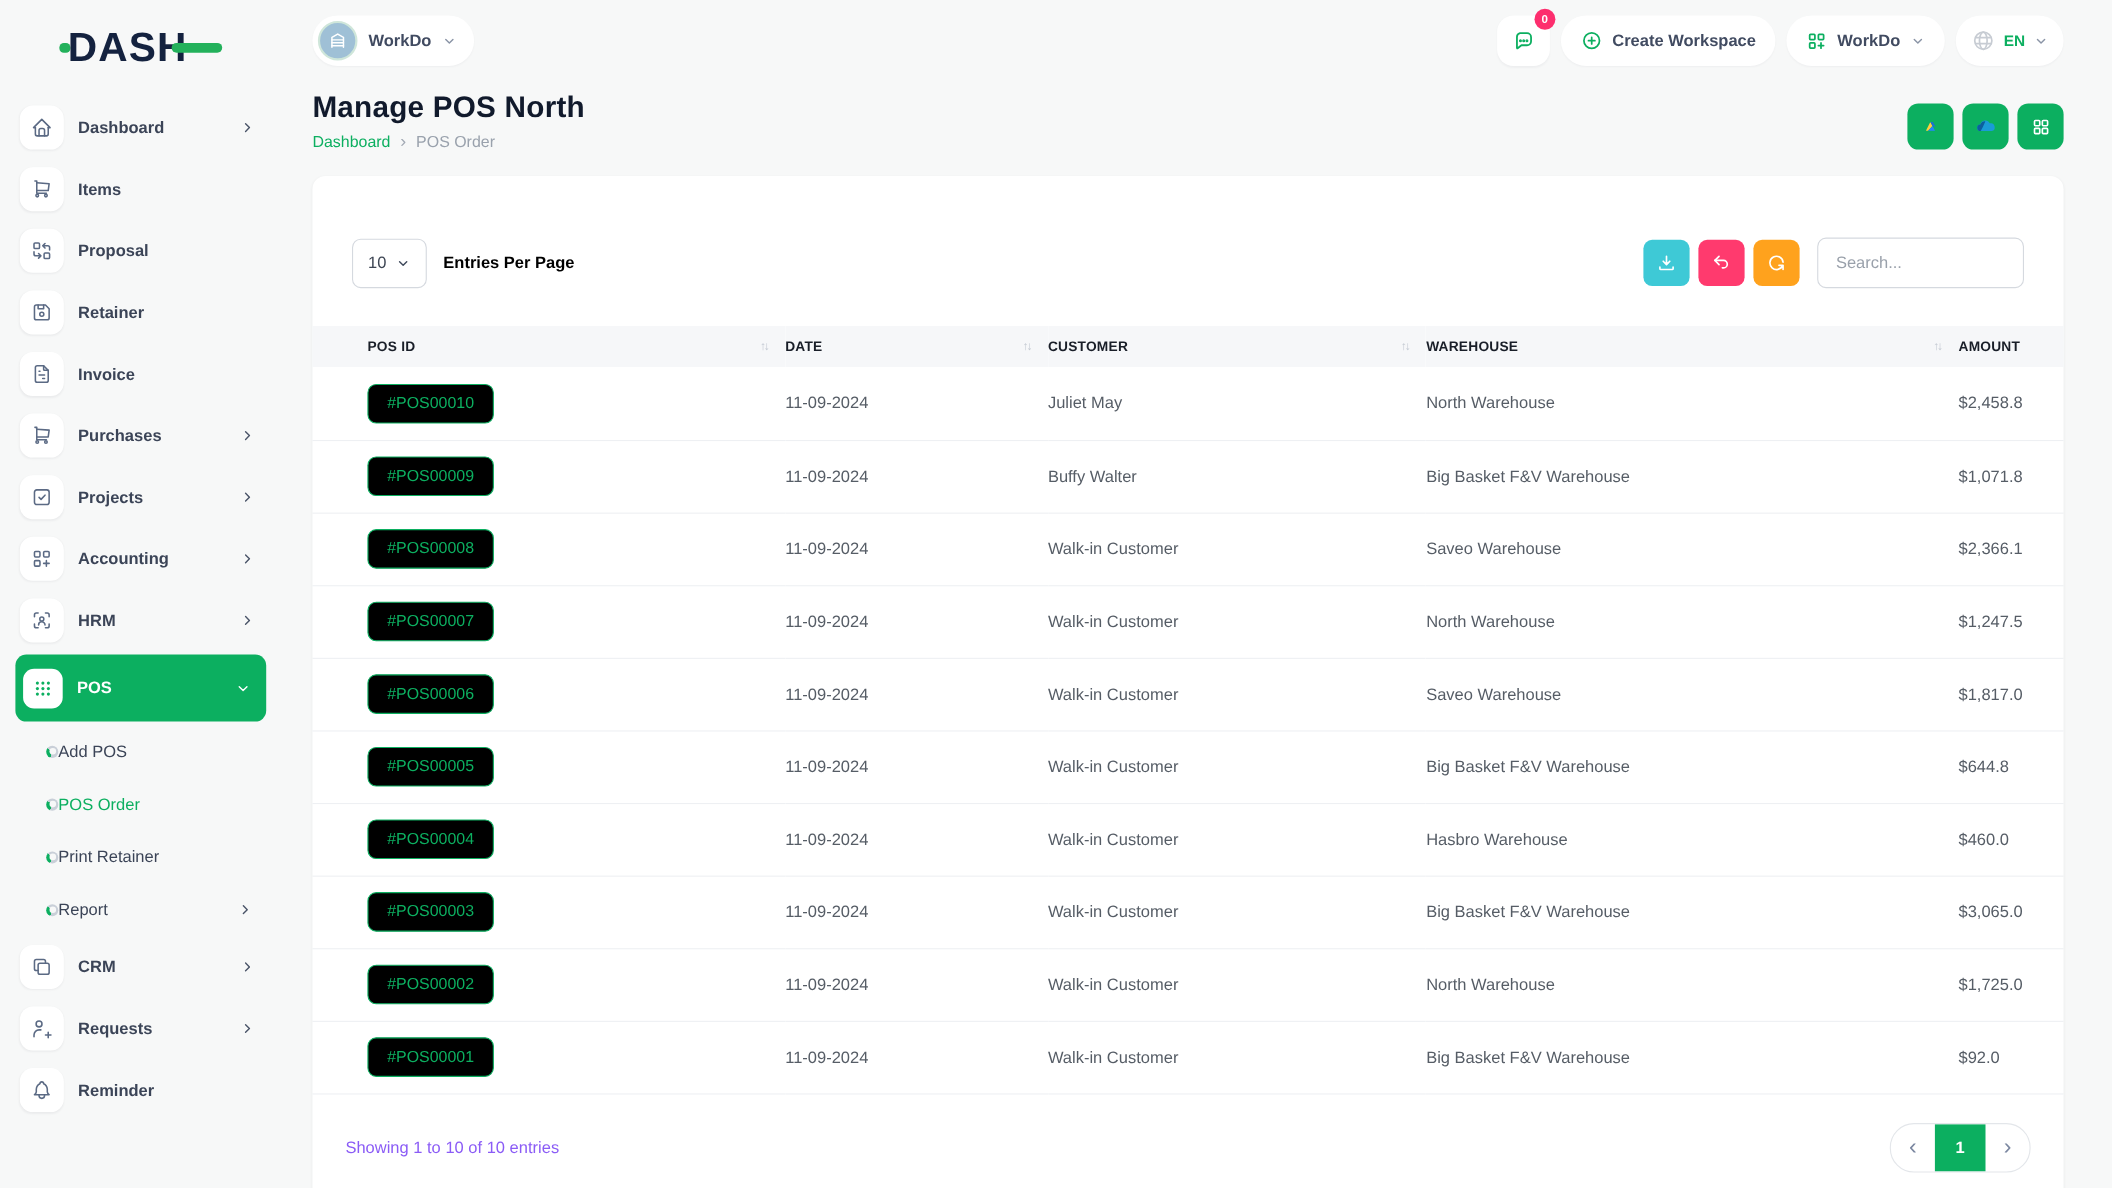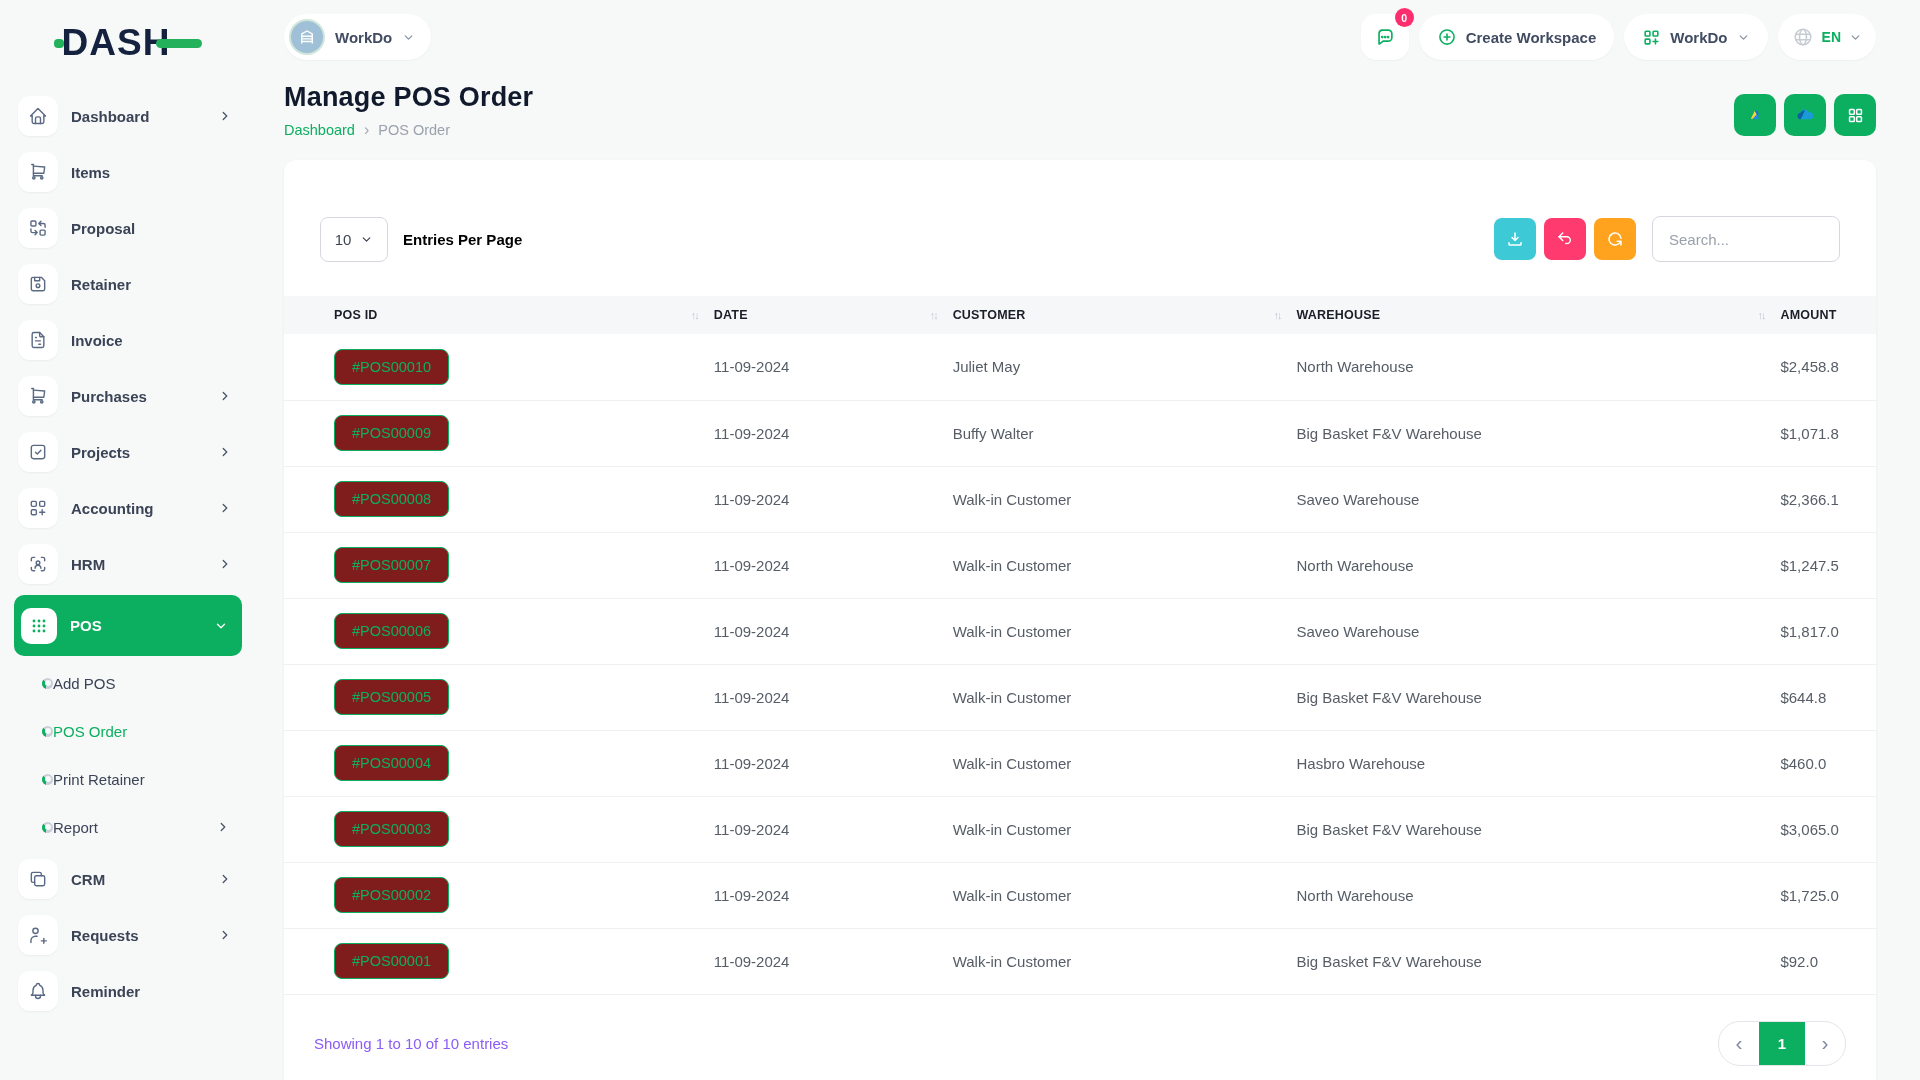--- a/index.html
+++ b/index.html
@@ -89,21 +89,21 @@
   col.c1{width:27%;} col.c2{width:15%;} col.c3{width:21.6%;} col.c4{width:30.4%;} col.c5{width:6%;}
   thead th { background:#f6f7f9; height:38px; text-align:left; font-size:12.5px; font-weight:800;
     color:#191e28; letter-spacing:.2px; position:relative; padding:0 26px 0 0; }
   th.first, td.first { padding-left:50px; }
   .sort { position:absolute; right:16px; top:50%; transform:translateY(-50%);
     color:#c3c9d2; font-size:11px; letter-spacing:-2px; font-weight:400; }
   tbody td { height:66px; border-bottom:1px solid #eef0f3; font-size:15px; color:#565d66;
     vertical-align:middle; padding-right:16px; }
   tbody tr:last-child td { border-bottom:1px solid #eef0f3; }
   .pos-id-btn { display:inline-block; padding:9px 17px; border:1px solid #0caf60; border-radius:8px;
-    background:#7f1d1d; color:#0caf60; font-size:14.5px; font-weight:500; cursor:pointer; font-family:inherit; }
+    background:#000000; color:#0caf60; font-size:14.5px; font-weight:500; cursor:pointer; font-family:inherit; }
 
   .table-footer { display:flex; align-items:center; padding:26px 30px 0 30px; }
   .summary { font-size:15px; color:#8b5cf6; }
   .pagination { margin-left:auto; display:flex; align-items:stretch; height:45px; background:#fff;
     border:1px solid #e3e6ea; border-radius:22px; overflow:hidden; }
   .page-prev,.page-next { width:40px; display:flex; align-items:center; justify-content:center;
     color:#7b87a0; font-size:21px; cursor:pointer; }
   .page-current { width:46px; display:flex; align-items:center; justify-content:center;
     background:#0caf60; color:#fff; font-size:15px; font-weight:600; cursor:pointer; }
 </style>
@@ -407,21 +407,21 @@
             <svg width="13" height="13" viewBox="0 0 24 24" fill="none" stroke="currentColor" stroke-width="2.4" stroke-linecap="round" stroke-linejoin="round">
               <path d="M6 9l6 6 6-6"></path>
             </svg>
           </span>
       </div>
     </div>
   </div>
 
   <div class="page-head">
     <div>
-      <h1 class="page-title">Manage POS Order</h1>
+      <h1 class="page-title">Manage POS North</h1>
       <div class="breadcrumb">
         <span class="bc-link">Dashboard</span>
         <span class="bc-sep">›</span>
         <span class="bc-current">POS Order</span>
       </div>
     </div>
     <div class="head-actions">
       <button class="sq-btn">
         <svg width="20" height="20" viewBox="0 0 24 24">
             <polygon points="7,16.5 11.8,7 14.2,11.5 9.4,16.5" fill="#ffcf3e"></polygon>

